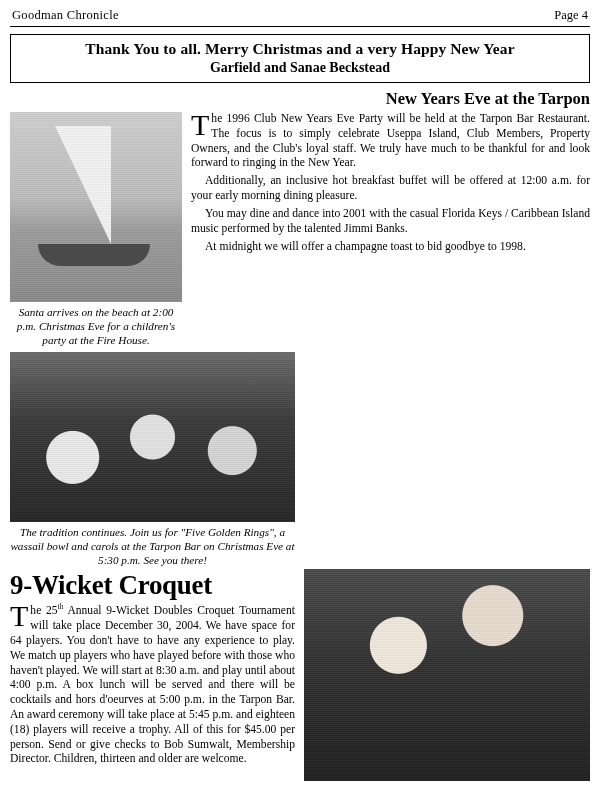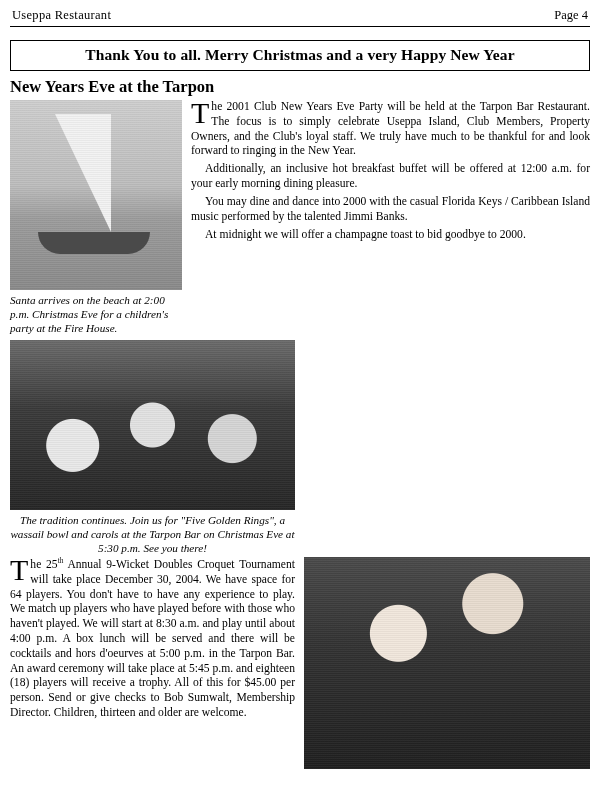--- a/index.html
+++ b/index.html
@@ -34,42 +34,42 @@
   .masthead .pub {
     font-family: "Liberation Serif", serif;
     letter-spacing: 0.3px;
   }
   .masthead .pageno {
     font-family: "Liberation Serif", serif;
   }
 
   
   .greeting-box {
-    margin-top: 13px;
+    margin-top: 7px;
     border: 1.4px solid #000;
     padding: 5px 6px 6px 6px;
     text-align: center;
   }
   .greeting-line1 {
     font-family: "Liberation Serif", serif;
     font-weight: bold;
     font-size: 15.5px;
     letter-spacing: 0.1px;
     white-space: nowrap;
   }
   .greeting-line2 {
     font-family: "Liberation Serif", serif;
     font-weight: bold;
     font-size: 14px;
     margin-top: 2px;
   }
 
   
   .article-title {
-    text-align: left;
+    text-align: right;
     font-weight: bold;
     font-size: 16.5px;
     margin: 6px 0 3px 0;
   }
 
   
   .top-block {
     display: flex;
     gap: 9px;
     align-items: flex-start;
@@ -78,20 +78,21 @@
     background: #d8d8d8;
     position: relative;
     overflow: hidden;
     border: 0;
   }
   .caption {
     font-style: italic;
     font-size: 11.2px;
     line-height: 1.25;
     margin-top: 3px;
+    text-align: center;
   }
   .caption.center { text-align: center; }
 
   .col-left-top { width: 172px; flex: 0 0 172px; }
   .col-right-top { flex: 1 1 auto; }
 
   .body-text {
     font-size: 11.6px;
     line-height: 1.28;
     text-align: justify;
@@ -190,56 +191,58 @@
       repeating-linear-gradient(0deg, rgba(255,255,255,0.045) 0 1px, rgba(0,0,0,0.045) 1px 2px);
     pointer-events: none;
   }
 </style>
 </head>
 <body>
 
 <div class="page">
 
   <div class="masthead">
-    <span class="pub">Useppa Restaurant</span>
+    <span class="pub">Goodman Chronicle</span>
     <span class="pageno">Page 4</span>
   </div>
 
   <div class="greeting-box">
     <div class="greeting-line1">Thank You to all. Merry Christmas and a very Happy New Year</div>
+    <div class="greeting-line2">Garfield and Sanae Beckstead</div>
   </div>
 
   <div class="article-title">New Years Eve at the Tarpon</div>
 
   <div class="top-block">
     <div class="col-left-top">
       <div class="photo ph-sail">
         <div class="ph-grain"></div>
       </div>
       <div class="caption">Santa arrives on the beach at 2:00 p.m. Christmas Eve for a children's party at the Fire House.</div>
     </div>
     <div class="col-right-top body-text">
-      <p class="first"><span class="dropcap">T</span><span>he 2001 Club New Years Eve Party will be held at the Tarpon Bar Restaurant. The focus is to simply celebrate Useppa Island, Club Members, Property Owners, and the Club's loyal staff. We truly have much to be thankful for and look forward to ringing in the New Year.</span></p>
+      <p class="first"><span class="dropcap">T</span><span>he 1996 Club New Years Eve Party will be held at the Tarpon Bar Restaurant. The focus is to simply celebrate Useppa Island, Club Members, Property Owners, and the Club's loyal staff. We truly have much to be thankful for and look forward to ringing in the New Year.</span></p>
       <p>Additionally, an inclusive hot breakfast buffet will be offered at 12:00 a.m. for your early morning dining pleasure.</p>
-      <p>You may dine and dance into 2000 with the casual Florida Keys / Caribbean Island music performed by the talented Jimmi Banks.</p>
-      <p>At midnight we will offer a champagne toast to bid goodbye to 2000.</p>
+      <p>You may dine and dance into 2001 with the casual Florida Keys / Caribbean Island music performed by the talented Jimmi Banks.</p>
+      <p>At midnight we will offer a champagne toast to bid goodbye to 1998.</p>
     </div>
   </div>
 
   <div class="mid-row">
     <div class="mid-left">
       <div class="photo ph-party">
         <div class="ph-grain"></div>
       </div>
       <div class="caption center">The tradition continues. Join us for "Five Golden Rings", a wassail bowl and carols at the Tarpon Bar on Christmas Eve at 5:30 p.m. See you there!</div>
     </div>
   </div>
 
   <div class="bot-row">
     <div class="bot-left">
+      <div class="croquet-title">9-Wicket Croquet</div>
       <div class="body-text">
         <p class="first"><span class="dropcap">T</span><span>he 25</span><span class="sup">th</span><span> Annual 9-Wicket Doubles Croquet Tournament will take place December 30, 2004. We have space for 64 players. You don't have to have any experience to play. We match up players who have played before with those who haven't played.  We will start at 8:30 a.m. and play until about 4:00 p.m. A box lunch will be served and there will be cocktails and hors d'oeurves at 5:00 p.m. in the Tarpon Bar. An award ceremony will take place at 5:45 p.m. and eighteen (18) players will receive a trophy. All of this for $45.00 per person. Send or give checks to Bob Sumwalt, Membership Director. Children, thirteen and older are welcome.</span></p>
 
       </div>
     </div>
     <div class="bot-right">
       <div class="photo ph-croquet">
         <div class="ph-grain"></div>
       </div>
 

